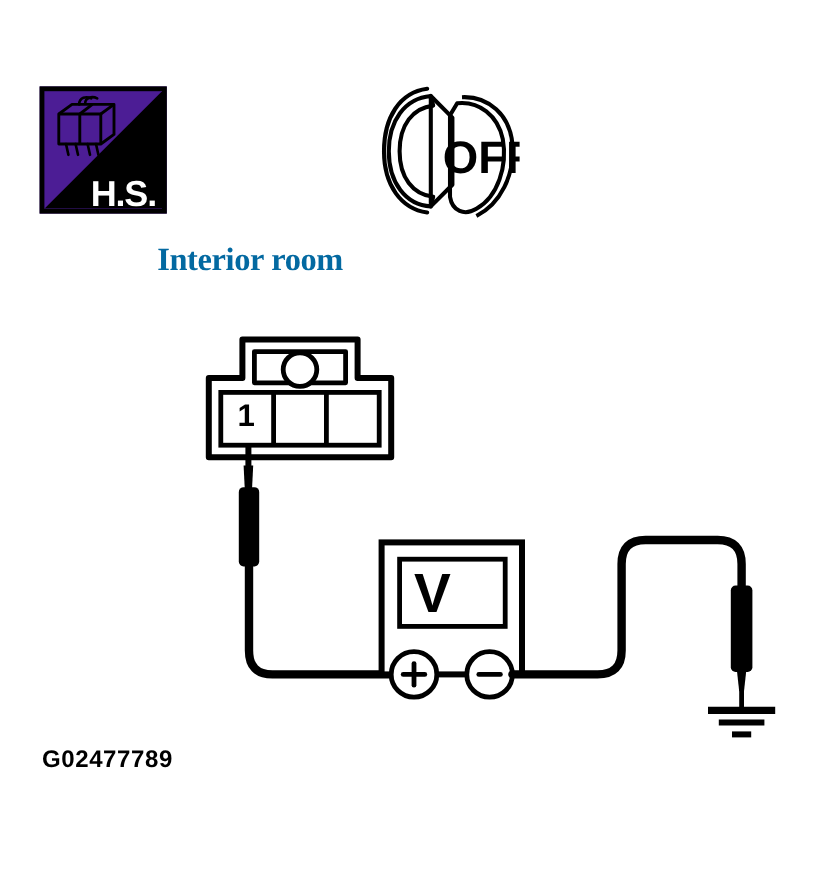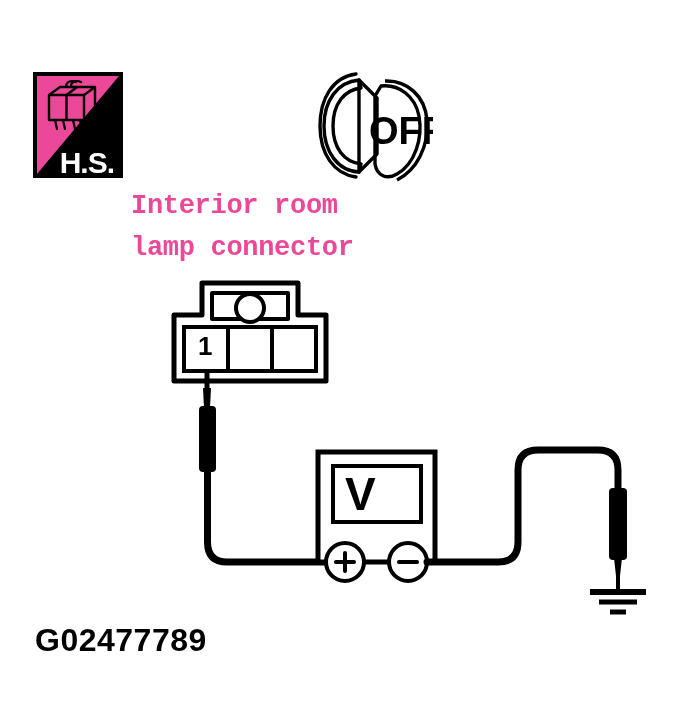--- a/index.html
+++ b/index.html
@@ -16,25 +16,25 @@
     height: 725px;
     background: #ffffff;
     overflow: hidden;
   }
 
   
   #hs-badge {
     position: absolute;
     left: 33px;
     top: 72px;
-    width: 90px;
+    width: 106px;
     height: 106px;
     border: 4px solid #000;
     box-sizing: border-box;
-    background: #ec4899;
+    background: #4c1d95;
     overflow: hidden;
   }
   #hs-diagonal {
     position: absolute;
     left: 0; top: 0;
     width: 100%; height: 100%;
   }
   #hs-label {
     position: absolute;
     right: 5px;
@@ -86,27 +86,27 @@
     left: 315px;
     top: 68px;
     width: 118px;
     height: 118px;
   }
 
   
   #conn-title {
     position: absolute;
     left: 131px;
-    top: 186px;
+    top: 196px;
     width: 330px;
     font-size: 27px;
     font-weight: bold;
     line-height: 1.55;
-    color: #ec4899;
-    font-family: Liberation Mono, monospace;
+    color: #0369a1;
+    font-family: Liberation Serif, serif;
     letter-spacing: -0.3px;
   }
   #conn-title .ln {
     display: block;
     white-space: nowrap;
   }
 
   
   #connector-fig {
     position: absolute;
@@ -142,21 +142,21 @@
     font-family: "Liberation Sans", sans-serif;
     line-height: 1;
     color: #000;
   }
 
   
   #figure-id {
     position: absolute;
     left: 35px;
     top: 622px;
-    font-size: 32px;
+    font-size: 20px;
     font-weight: bold;
     letter-spacing: 0.5px;
     color: #000;
     font-family: "Liberation Sans", sans-serif;
     text-align: right;
   }
 </style>
 </head>
 <body>
 
@@ -205,21 +205,20 @@
       <path d="M66,18 C84,16 100,28 104,48 C108,70 100,96 82,106
                C72,112 62,108 60,96 L60,28 Z"></path>
       <path d="M70,13 C92,12 110,28 112,52 C114,78 102,102 82,112"></path>
     </g>
 
     <text x="54" y="76" font-family="Liberation Sans, sans-serif" font-size="38" font-weight="bold" fill="#000000">OFF</text>
   </svg>
 
   <div id="conn-title">
     <span class="ln">Interior room</span>
-    <span class="ln">lamp connector</span>
   </div>
 
   <svg id="connector-fig" viewBox="0 0 164 112">
 
     <path d="M34,6 L130,6 L130,38 L158,38 L158,104 L6,104 L6,38 L34,38 Z" fill="#ffffff" stroke="#000000" stroke-width="5" stroke-linejoin="round"></path>
 
     <path d="M44,16 L120,16 L120,42 L44,42 Z" fill="#ffffff" stroke="#000000" stroke-width="4" stroke-linejoin="round"></path>
 
     <circle cx="82" cy="31" r="14" fill="#ffffff" stroke="#000000" stroke-width="4"></circle>
 

